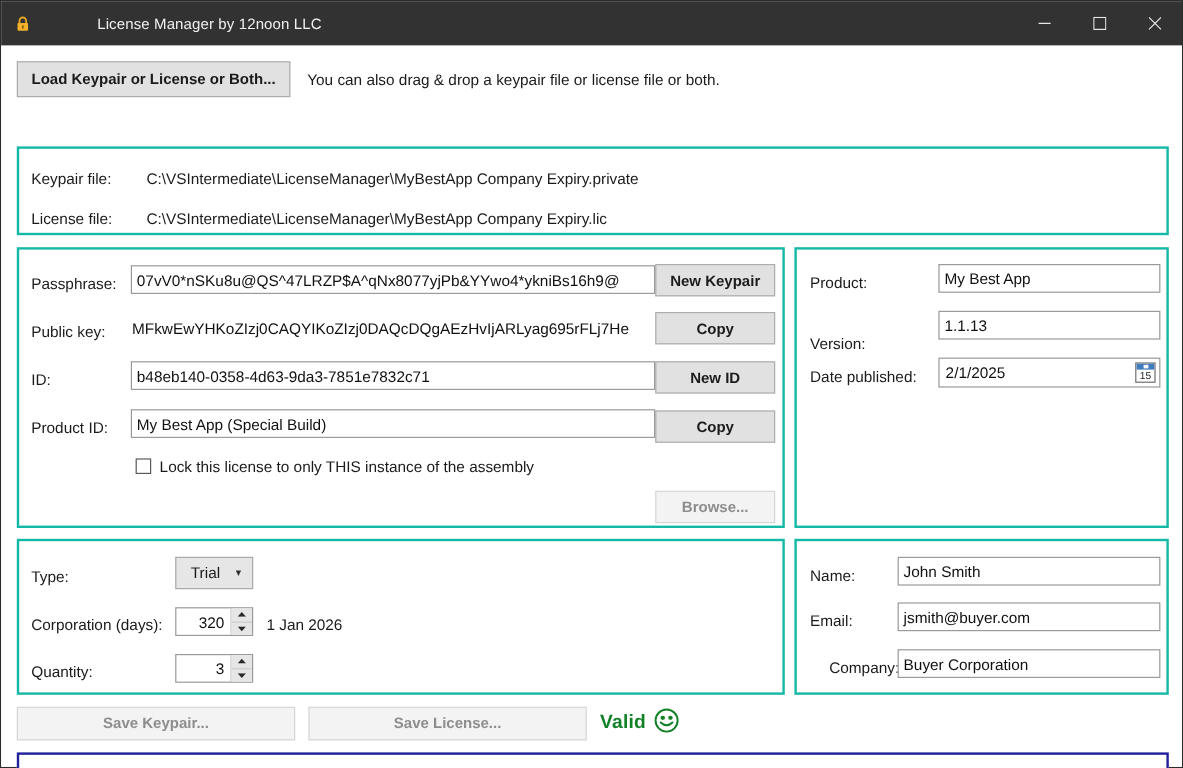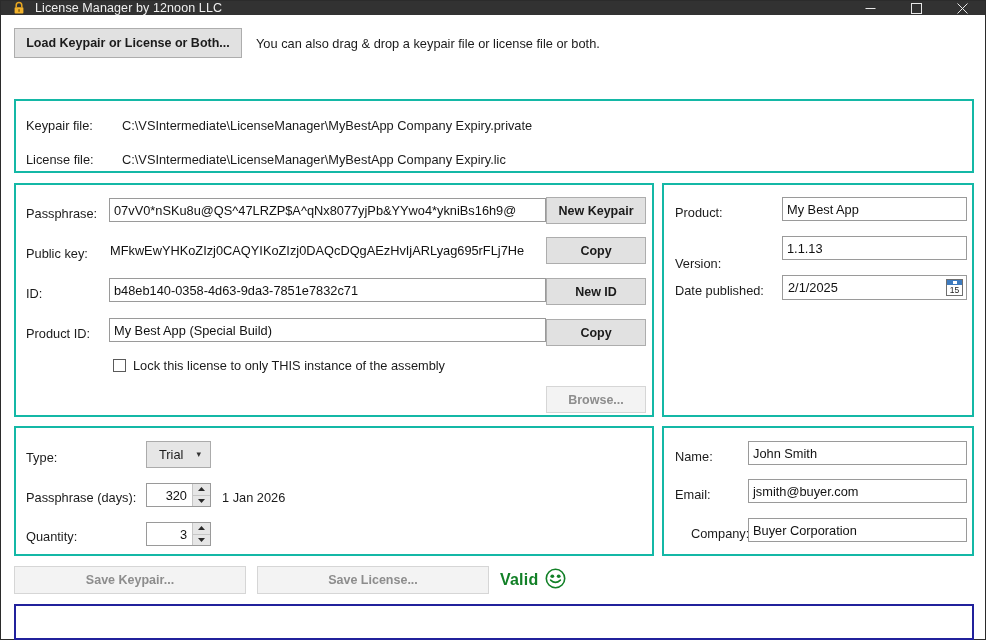--- a/index.html
+++ b/index.html
@@ -20,26 +20,27 @@
     width: 986px;
     height: 640px;
     box-sizing: border-box;
     background: #ffffff;
     border: 1px solid #2b2b2b;
     display: flex;
     flex-direction: column;
     position: relative;
   }
   .titlebar {
-    height: 14px;
+    height: 37px;
     background: #323232;
     display: flex;
     align-items: center;
     flex: 0 0 auto;
     position: relative;
+    gap: 46px;
   }
   .titlebar .lock-icon {
     margin-left: 11px;
     margin-right: 9px;
     width: 14px;
     height: 14px;
     display: inline-block;
     position: relative;
   }
   .titlebar .title-text {
@@ -396,21 +397,21 @@
       </div>
     </div>
 
     <div class="groupbox" id="license-box">
       <div class="lbl" style="left:10px; top:22px;">Type:</div>
       <div class="combo" style="left:130px; top:13px; width:65px; height:27px;">
         <span>Trial</span>
         <span class="caret">▾</span>
       </div>
 
-      <div class="lbl" style="left:10px; top:62px;">Passphrase (days):</div>
+      <div class="lbl" style="left:10px; top:62px;">Corporation (days):</div>
       <div class="spin" style="left:130px; top:55px; width:65px;">
         <span class="num">320</span>
         <span class="arrows">
           <span class="arr up">
             <svg width="7" height="4" viewBox="0 0 7 4">
                 <polygon points="3.5,0 7,4 0,4" fill="#2a2a2a"></polygon>
               </svg>
           </span>
           <span class="arr down">
             <svg width="7" height="4" viewBox="0 0 7 4">

